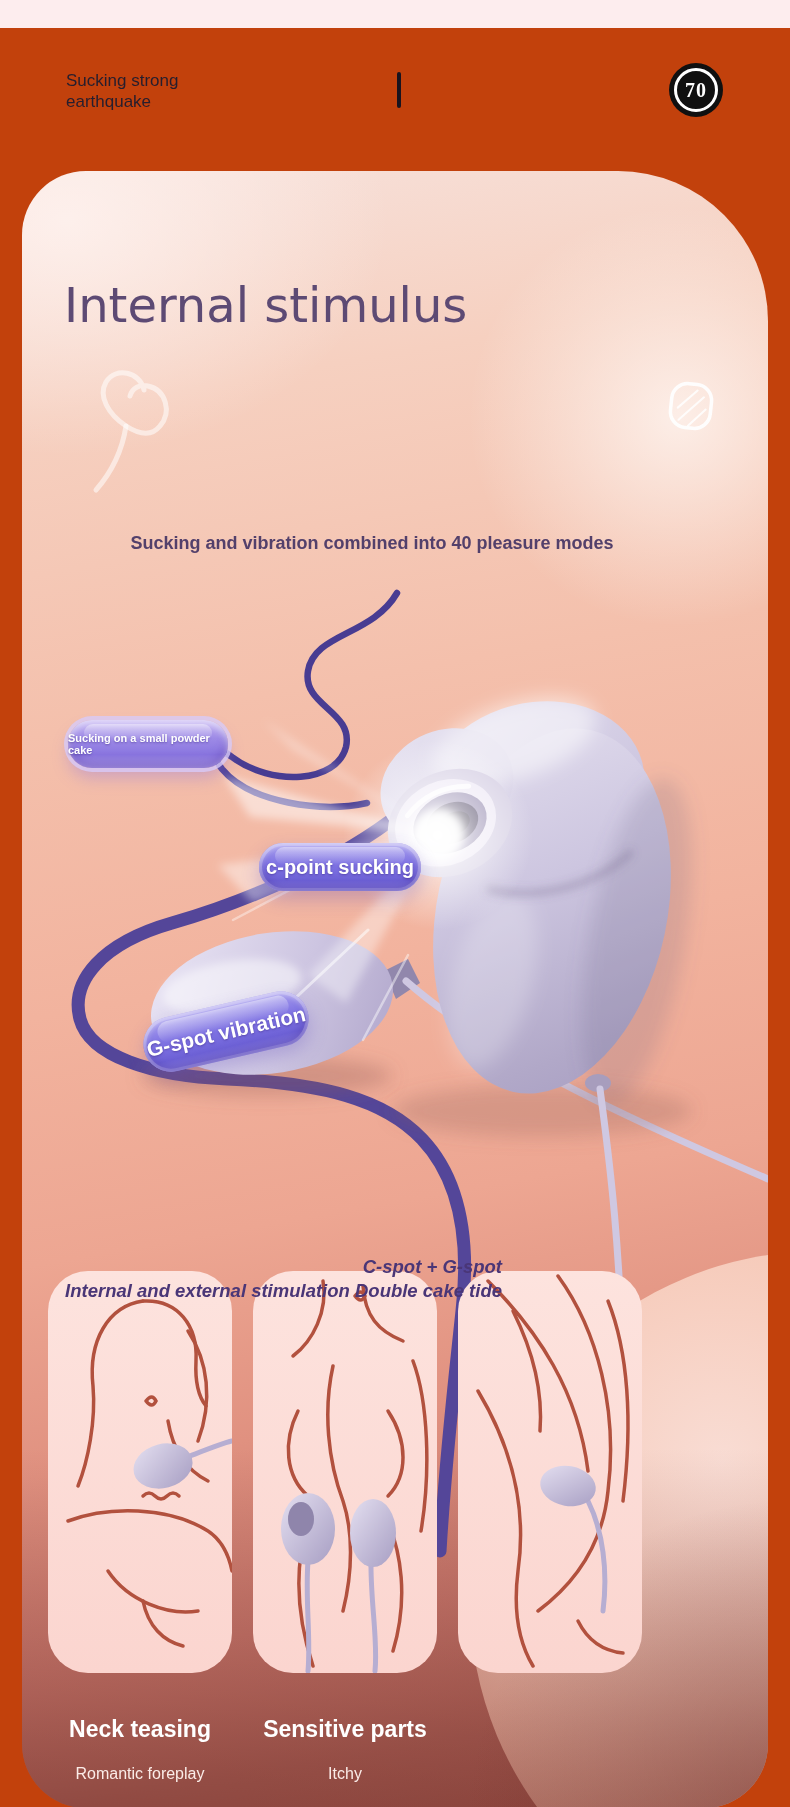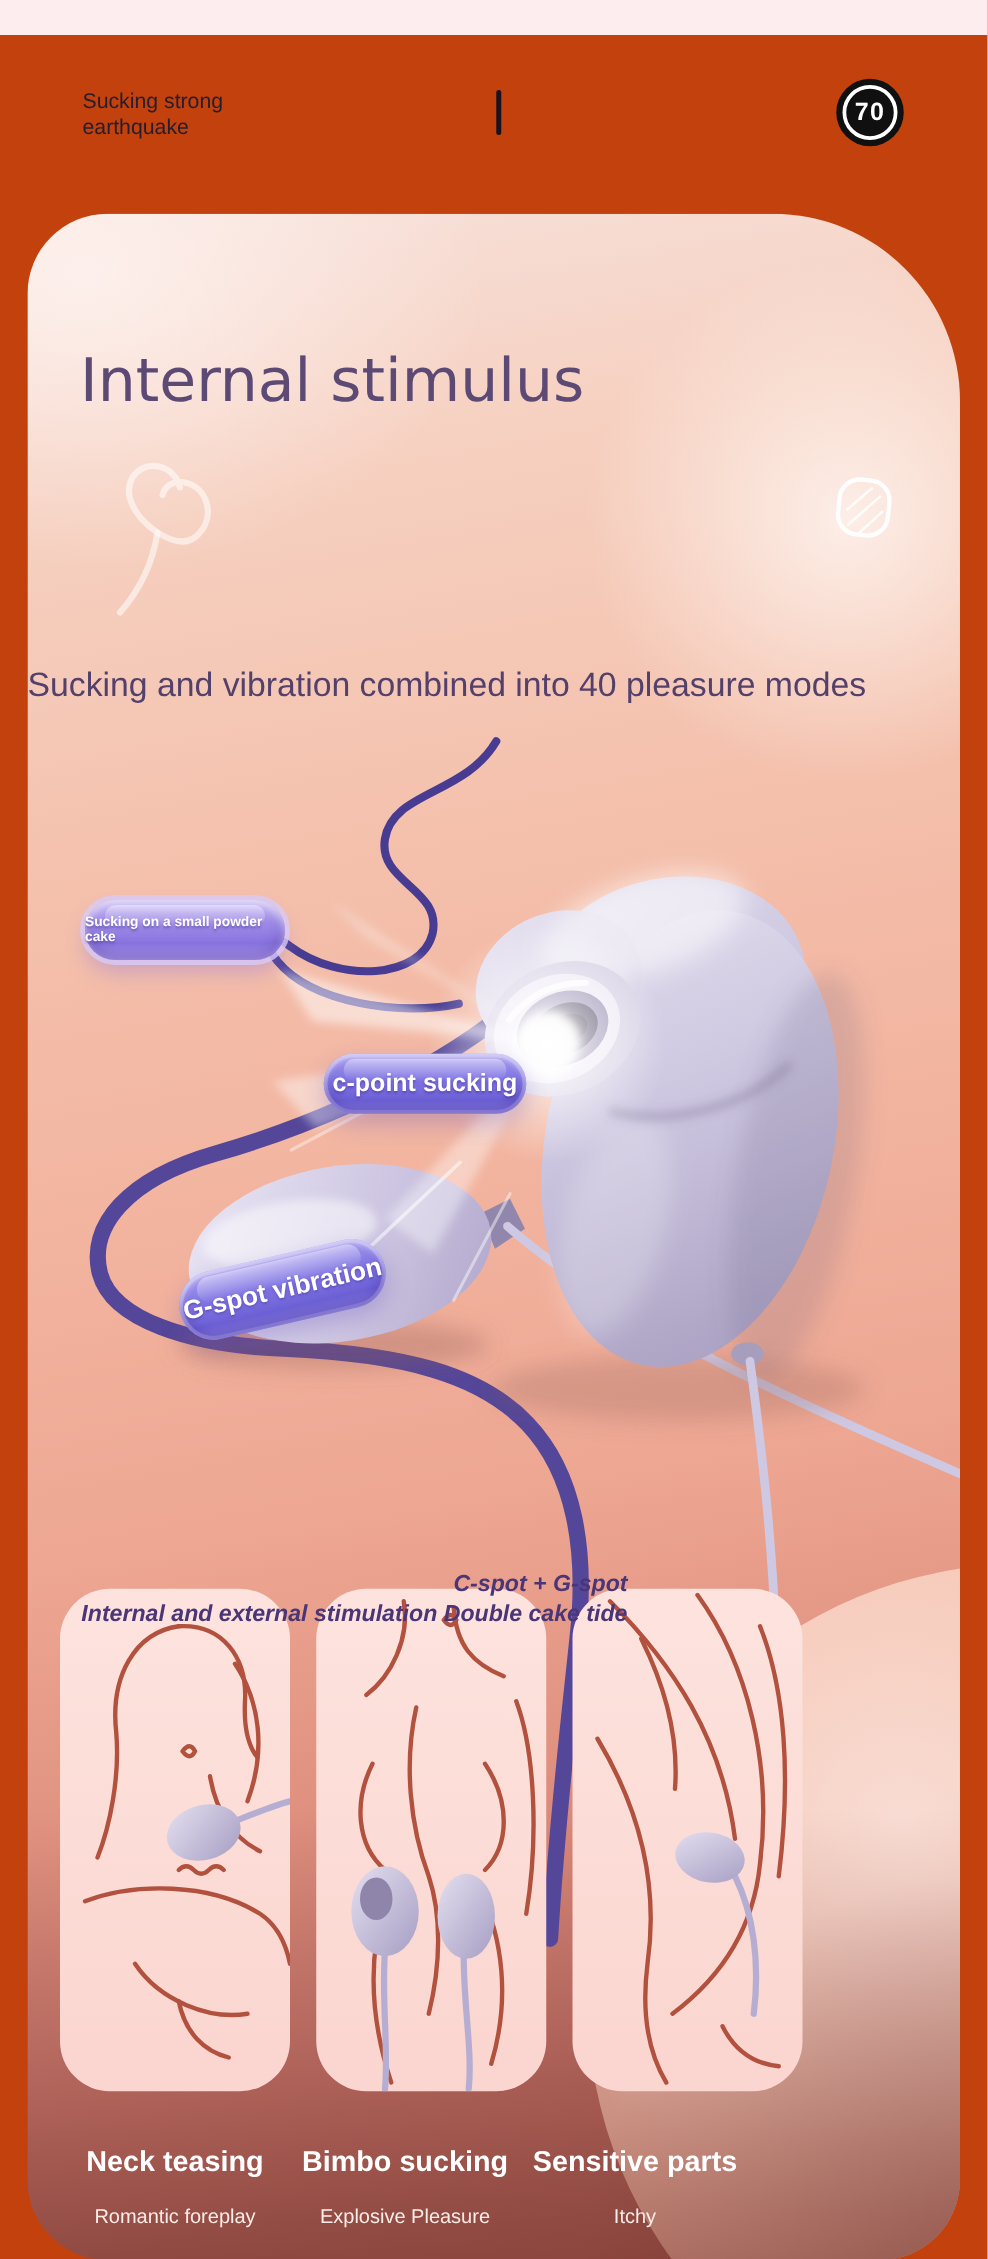--- a/index.html
+++ b/index.html
@@ -7,21 +7,21 @@
         font-family:"Liberation Sans",sans-serif;margin-top:28px;}
   .abs{position:absolute;}
 
   
   .hdr-title{left:66px;top:42px;font-size:17px;line-height:21px;color:#261e2e;font-weight:400;}
   .hdr-divider{left:397px;top:44px;width:4px;height:36px;background:#19131f;border-radius:2px;}
   .hdr-badge{left:669px;top:35px;width:54px;height:54px;border-radius:50%;background:#101010;
              display:flex;align-items:center;justify-content:center;}
   .hdr-badge-ring{position:absolute;inset:5px;border:3px solid #fff;border-radius:50%;}
   .hdr-badge-num{position:relative;color:#fff;font-weight:bold;font-size:20px;letter-spacing:1px;
-                 font-family:Liberation Sans, sans-serif;}
+                 font-family:Liberation Serif, serif;}
 
   
   .card{left:22px;top:143px;width:746px;height:1637px;overflow:hidden;
         border-radius:64px 150px 64px 64px;
         background:
           radial-gradient(circle 300px at 88% 15%, rgba(255,250,247,.75), rgba(255,250,247,0) 70%),
           radial-gradient(ellipse 520px 380px at 6% 3%, rgba(255,244,241,.8), rgba(255,244,241,0) 62%),
           linear-gradient(170deg,#f7e2dc 0%,#f6d0c0 14%,#f4c0ac 32%,#f2b39e 48%,
                           #eda692 62%,#e09180 74%,#c4756a 85%,#a95f55 93%,#9d5349 100%);}
   .sphere{left:448px;top:1080px;width:700px;height:700px;border-radius:50%;z-index:1;opacity:.92;
@@ -31,21 +31,21 @@
             radial-gradient(circle 500px at 103% 101%, rgba(110,45,40,.45), transparent 65%),
             linear-gradient(180deg, transparent 78%, rgba(120,50,45,.28) 93%, rgba(110,45,40,.42) 100%);}
 
   .doodle{left:60px;top:185px;width:120px;height:150px;z-index:3;}
   .squircle{left:646px;top:210px;width:46px;height:50px;z-index:3;transform:rotate(6deg);opacity:.95;}
 
   .hero-title{left:42px;top:108px;z-index:6;color:#5d4a74;font-size:48px;line-height:52px;
               font-family:"DejaVu Sans",sans-serif;font-weight:400;}
   .hero-heading{left:0;top:292px;width:700px;text-align:center;z-index:6;color:#453264;
                 font-size:30px;font-weight:bold;}
-  .hero-sub{left:0;top:362px;width:700px;z-index:6;color:#53406b;font-size:27px;}
+  .hero-sub{left:0;top:362px;width:700px;text-align:center;z-index:6;color:#53406b;font-size:18px;font-weight:bold;}
 
   
   .pill{z-index:6;display:flex;align-items:center;justify-content:center;color:#fff;font-weight:bold;
         border-radius:999px;text-shadow:0 1px 2px rgba(60,40,130,.5);
         background:linear-gradient(180deg,#a89eef 0%,#7e72e2 45%,#6f63d8 78%,#9187e6 100%);
         box-shadow:inset 0 3px 6px rgba(255,255,255,.55), inset 0 -6px 10px rgba(70,50,160,.5),
                    inset 0 0 0 3px rgba(195,185,246,.55), 0 8px 18px rgba(100,80,190,.3);}
   .pill::after{content:"";position:absolute;left:10%;right:10%;top:4px;height:38%;border-radius:999px;
         background:linear-gradient(180deg,rgba(255,255,255,.42),rgba(255,255,255,0));}
   .pill-suck{left:46px;top:549px;width:160px;height:48px;font-size:11px;
@@ -57,21 +57,21 @@
 
   .product-svg{left:0;top:380px;width:746px;height:1010px;z-index:4;}
 
   .summary{left:0;top:1084px;width:480px;text-align:right;z-index:6;color:#4a3677;font-weight:bold;
            font-size:18.5px;line-height:24px;font-style:italic;}
 
   
   .features{left:26px;top:1100px;width:594px;display:flex;gap:21px;z-index:5;}
   .feature-card{width:184px;height:402px;border-radius:40px;overflow:hidden;position:relative;
                 background:linear-gradient(180deg,#fde3de 0%,#fbd5cf 100%);}
-  .captions{left:26px;top:1545px;width:594px;display:flex;z-index:6;}
+  .captions{left:26px;top:1545px;width:594px;display:flex;gap:21px;z-index:6;}
   .caption{width:184px;text-align:center;}
   .cap-title{color:#ffffff;font-size:23px;font-weight:bold;}
   .cap-sub{color:#fbece8;font-size:16px;margin-top:22px;}
 </style>
 </head>
 <body>
 
 <div id="page">
 
   <div class="abs hdr-title">
@@ -278,23 +278,19 @@
         </svg>
       </div>
     </div>
 
     <div class="abs captions">
       <div class="caption">
         <div class="cap-title">Neck teasing</div>
         <div class="cap-sub">Romantic foreplay</div>
       </div>
       <div class="caption">
-        <div class="cap-title">Bimbo sucking</div>
-        <div class="cap-sub">Explosive Pleasure</div>
-      </div>
-      <div class="caption">
         <div class="cap-title">Sensitive parts</div>
         <div class="cap-sub">Itchy</div>
       </div>
     </div>
 
   </div>
 </div>
 
 </body></html>

